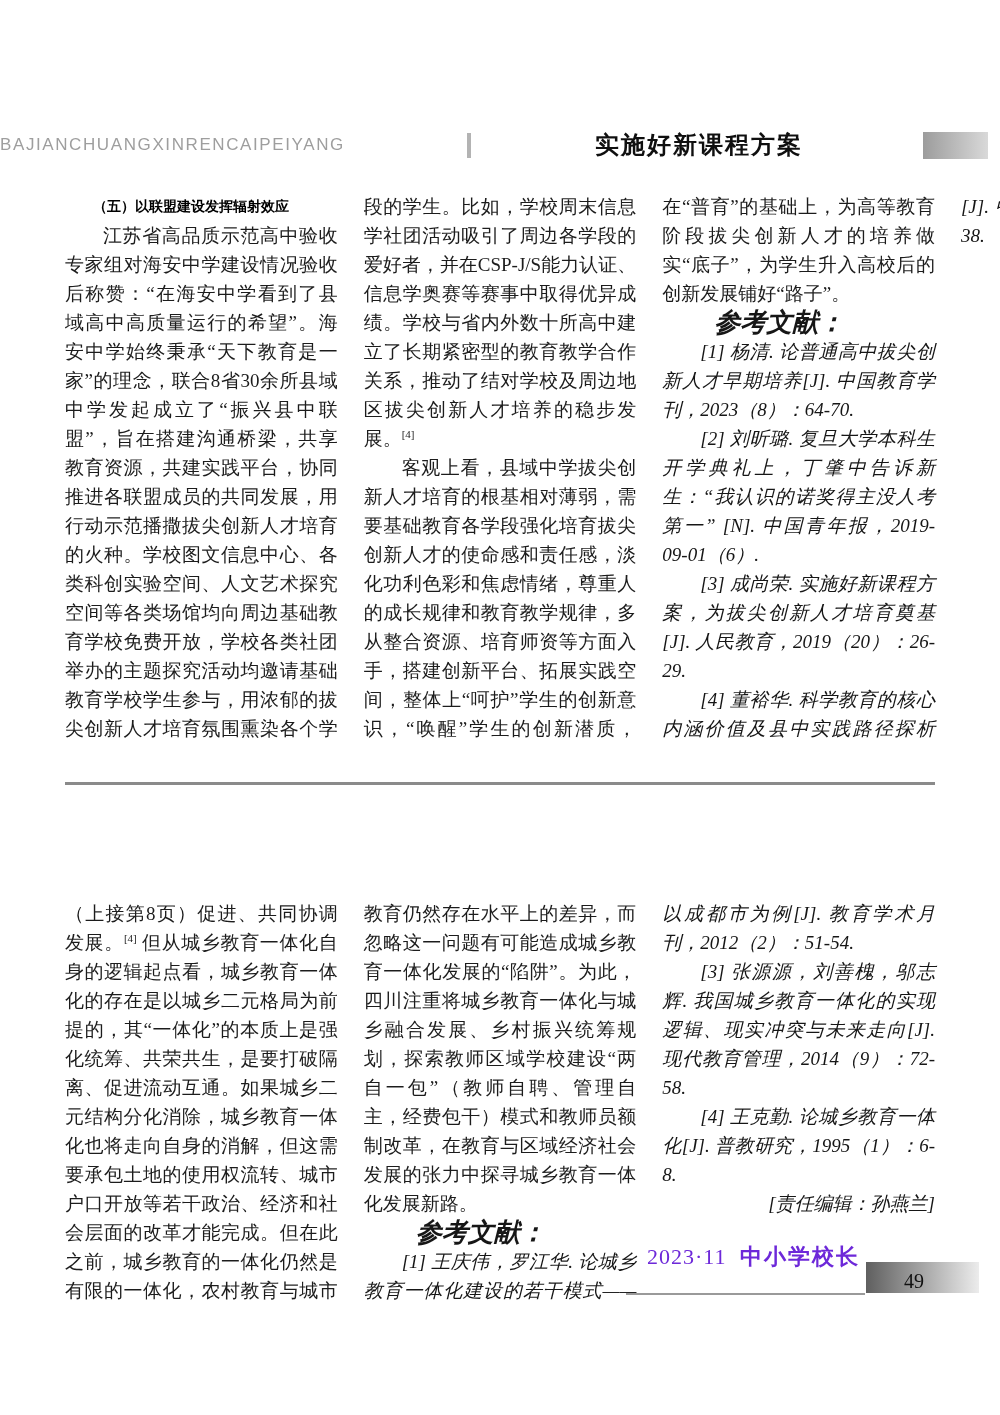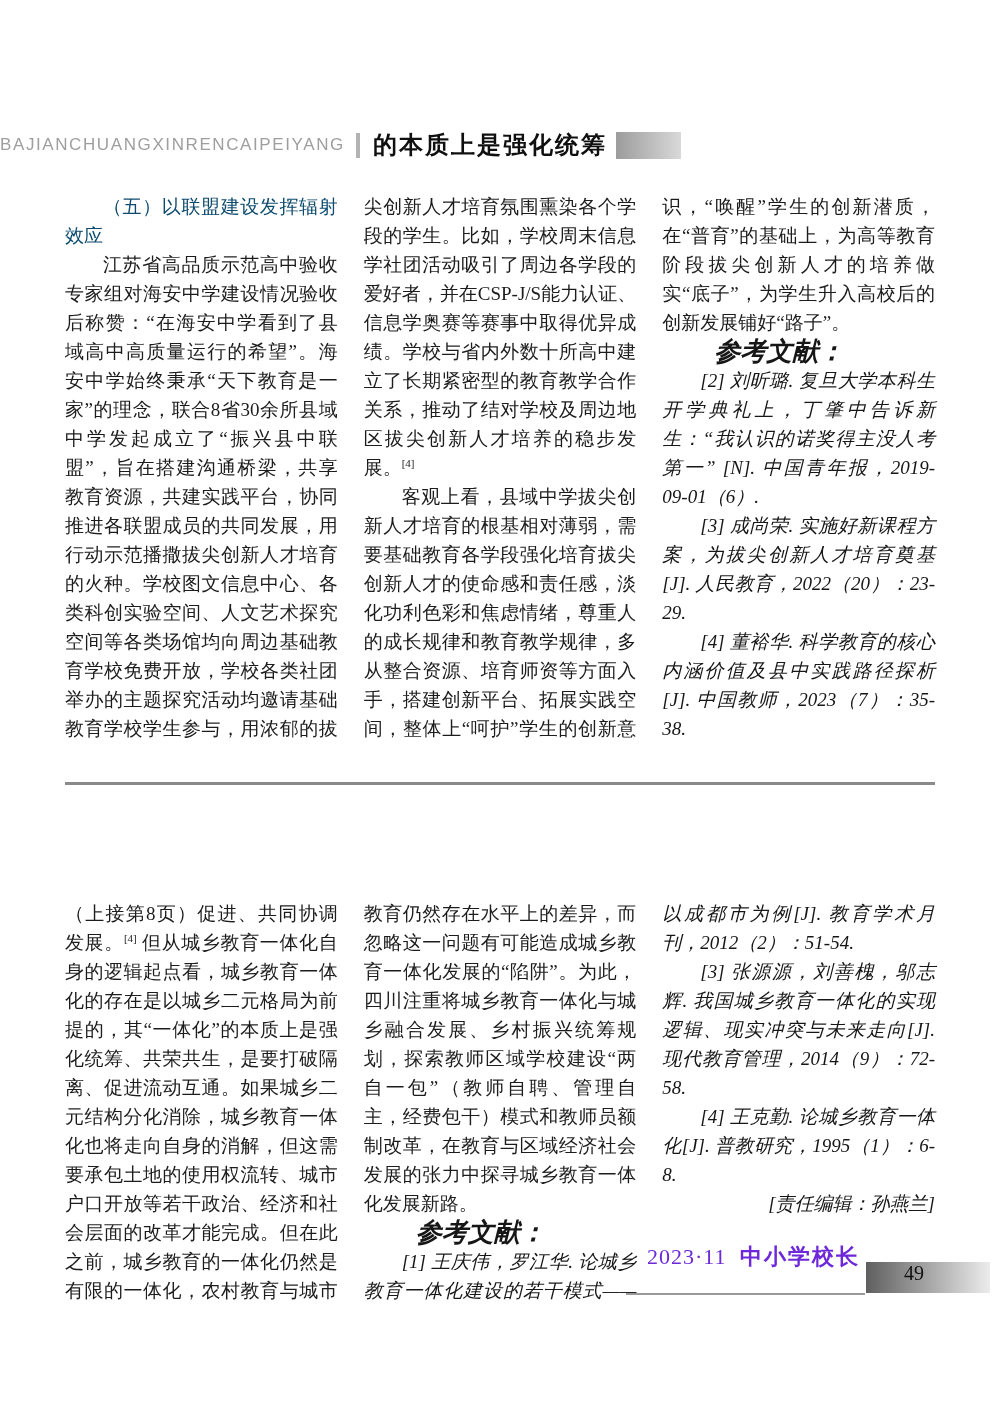--- a/index.html
+++ b/index.html
@@ -5,21 +5,21 @@
   html,body { margin:0; padding:0; background:#ffffff; }
   .page {
     position:relative; width:1000px; height:1415px; background:#ffffff;
     font-family:"Liberation Serif","DejaVu Serif",serif; color:#1c1c1c;
     overflow:hidden;
   }
 
   
   .page-header {
     position:absolute; top:130px; left:0; right:12px; height:30px;
-    display:flex; align-items:center; justify-content:flex-start;
+    display:flex; align-items:center; justify-content:space-between;
   }
   .pinyin {
     font-family:"Liberation Sans","DejaVu Sans",sans-serif;
     font-size:17px; color:#9e9e9e; letter-spacing:1.6px; margin-right:11px;
   }
   .vbar { width:4px; height:25px; background:#b3b3b3; margin-right:13px; }
   .section-title {
     font-family:"Liberation Sans","DejaVu Sans",sans-serif;
     font-size:24px; font-weight:bold; color:#0f0f0f; letter-spacing:2px;
     margin:0 9px 0 0;
@@ -30,21 +30,21 @@
   .cols {
     position:absolute; left:65px; width:870px;
     column-count:3; column-gap:26px; column-fill:auto;
     font-size:19px; line-height:29px; text-align:justify;
   }
   .cols.top { top:192px; height:556px; }
   .cols.bottom { top:899px; height:414px; }
   .cols p, .cols h2, .cols h3 { margin:0; padding:0; }
   .article-heading {
     font-family:"Liberation Sans","DejaVu Sans",sans-serif;
-    font-size:19px; font-weight:normal; text-indent:2em; color:#0c4a6e;
+    font-size:14px; font-weight:bold; text-indent:2em; color:#000000;
   }
   .indent { text-indent:2em; }
   sup.fn { font-size:11px; line-height:0; vertical-align:super; }
   .ref-heading {
     margin-top:29px; font-size:26px; font-weight:bold; font-style:italic;
     text-indent:2em; color:#161616;
   }
   .ref { font-style:italic; text-indent:2em; color:#161616; }
   .editor { font-style:italic; text-align:right; color:#161616; }
 
@@ -53,45 +53,46 @@
 
   
   .footer-rule { position:absolute; top:1293px; left:626px; width:239px; height:2px; background:#9a9a9a; }
   .footer-title {
     position:absolute; top:1242px; right:140px;
     font-size:22px; color:#6d28d9; white-space:nowrap;
   }
   .footer-title .issue { letter-spacing:1px; margin-right:8px; }
   .footer-title .journal { font-weight:bold; letter-spacing:2px; }
   .page-number-box {
-    position:absolute; top:1262px; left:866px; width:124px; height:31px;
+    position:absolute; top:1262px; left:866px; width:113px; height:31px;
     background:linear-gradient(to right,#5f5f5f,#ececec);
-    display:flex; align-items:flex-start;
+    display:flex; align-items:flex-end;
   }
   .page-number { font-size:20px; color:#101010; margin-left:38px; font-style:normal; }
 </style>
 </head>
 <body>
 
 <div class="page">
 
   <header class="page-header">
     <span class="pinyin">BAJIANCHUANGXINRENCAIPEIYANG</span>
     <span class="vbar"></span>
-    <h1 class="section-title">的本质上是强化统筹</h1>
+    <h1 class="section-title">实施好新课程方案</h1>
     <span class="accent-bar"></span>
   </header>
 
   <section class="cols top">
     <h2 class="article-heading">（五）以联盟建设发挥辐射效应</h2>
     <p class="indent"><span>江苏省高品质示范高中验收专家组对海安中学建设情况验收后称赞：“在海安中学看到了县域高中高质量运行的希望”。海安中学始终秉承“天下教育是一家”的理念，联合8省30余所县域中学发起成立了“振兴县中联盟”，旨在搭建沟通桥梁，共享教育资源，共建实践平台，协同推进各联盟成员的共同发展，用行动示范播撒拔尖创新人才培育的火种。学校图文信息中心、各类科创实验空间、人文艺术探究空间等各类场馆均向周边基础教育学校免费开放，学校各类社团举办的主题探究活动均邀请基础教育学校学生参与，用浓郁的拔尖创新人才培育氛围熏染各个学段的学生。比如，学校周末信息学社团活动吸引了周边各学段的爱好者，并在CSP-J/S能力认证、信息学奥赛等赛事中取得优异成绩。学校与省内外数十所高中建立了长期紧密型的教育教学合作关系，推动了结对学校及周边地区拔尖创新人才培养的稳步发展。</span><sup class="fn">[4]</sup></p>
     <p class="indent">客观上看，县域中学拔尖创新人才培育的根基相对薄弱，需要基础教育各学段强化培育拔尖创新人才的使命感和责任感，淡化功利色彩和焦虑情绪，尊重人的成长规律和教育教学规律，多从整合资源、培育师资等方面入手，搭建创新平台、拓展实践空间，整体上“呵护”学生的创新意识，“唤醒”学生的创新潜质，在“普育”的基础上，为高等教育阶段拔尖创新人才的培养做实“底子”，为学生升入高校后的创新发展铺好“路子”。</p>
     <h3 class="ref-heading">参考文献：</h3>
+    <p class="ref">[1] 杨清. 论普通高中拔尖创新人才早期培养[J]. 中国教育学刊，2023（8）：64-70.</p>
     <p class="ref">[2] 刘昕璐. 复旦大学本科生开学典礼上，丁肇中告诉新生：“我认识的诺奖得主没人考第一” [N]. 中国青年报，2019-09-01（6）.</p>
-    <p class="ref">[3] 成尚荣. 实施好新课程方案，为拔尖创新人才培育奠基[J]. 人民教育，2022（20）：23-29.</p>
+    <p class="ref">[3] 成尚荣. 实施好新课程方案，为拔尖创新人才培育奠基[J]. 人民教育，2019（20）：26-29.</p>
     <p class="ref">[4] 董裕华. 科学教育的核心内涵价值及县中实践路径探析[J]. 中国教师，2023（7）：35-38.</p>
     <p class="editor">[责任编辑：孙燕兰]</p>
   </section>
 
   <div class="divider"></div>
 
   <section class="cols bottom">
     <p><span>（上接第8页）促进、共同协调发展。</span><sup class="fn">[4]</sup><span> 但从城乡教育一体化自身的逻辑起点看，城乡教育一体化的存在是以城乡二元格局为前提的，其“一体化”的本质上是强化统筹、共荣共生，是要打破隔离、促进流动互通。如果城乡二元结构分化消除，城乡教育一体化也将走向自身的消解，但这需要承包土地的使用权流转、城市户口开放等若干政治、经济和社会层面的改革才能完成。但在此之前，城乡教育的一体化仍然是有限的一体化，农村教育与城市教育仍然存在水平上的差异，而忽略这一问题有可能造成城乡教育一体化发展的“陷阱”。为此，四川注重将城乡教育一体化与城乡融合发展、乡村振兴统筹规划，探索教师区域学校建设“两自一包”（教师自聘、管理自主，经费包干）模式和教师员额制改革，在教育与区域经济社会发展的张力中探寻城乡教育一体化发展新路。</span></p>
     <h3 class="ref-heading">参考文献：</h3>
     <p class="ref">[1] 王庆伟，罗江华. 论城乡教育一体化建设的若干模式——以成都市为例[J]. 教育学术月刊，2012（2）：51-54.</p>

